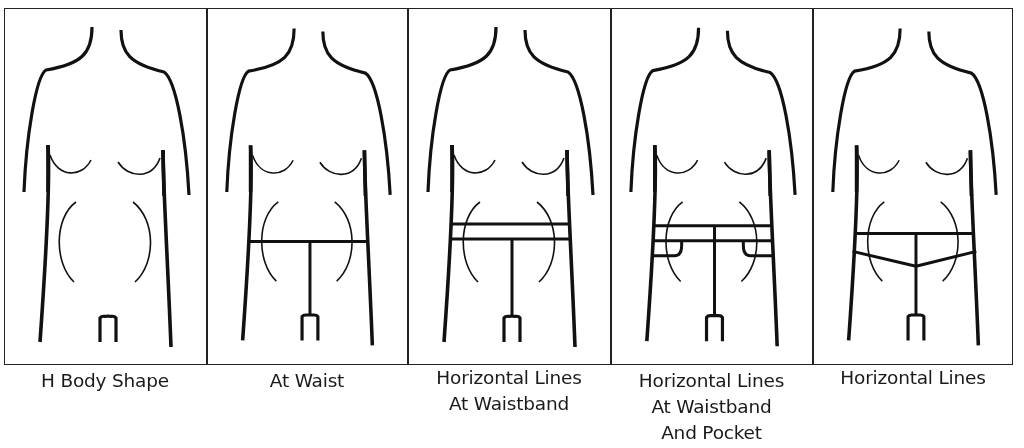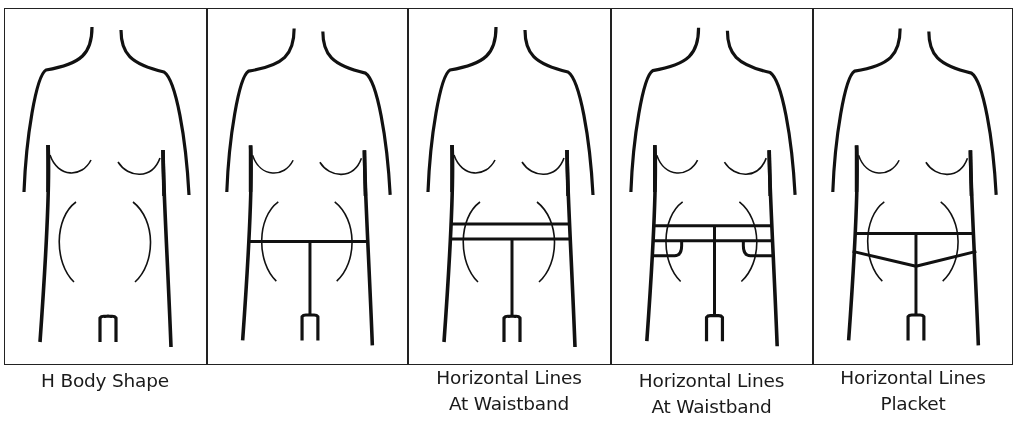--- a/index.html
+++ b/index.html
@@ -121,25 +121,26 @@
       <path d="M40 244 L104 259 L165 244" stroke-width="3"></path>
       <path d="M104 226 L104 308" stroke-width="3"></path>
     </g>
   </svg>
 </div>
 
 <div class="caption" style="left:4px;width:202px">
   <span>H Body Shape</span>
 </div>
 <div class="caption" style="left:207px;width:200px">
+  <span>At Waist</span>
 </div>
 <div class="caption" style="left:408px;width:202px;top:365px">
   <span>Horizontal Lines</span>
   <span>At Waistband</span>
 </div>
 <div class="caption" style="left:611px;width:201px">
   <span>Horizontal Lines</span>
   <span>At Waistband</span>
+  <span>And Pocket</span>
 </div>
 <div class="caption" style="left:813px;width:200px;top:365px">
   <span>Horizontal Lines</span>
-  <span>Placket</span>
 </div>
 
 </body></html>

